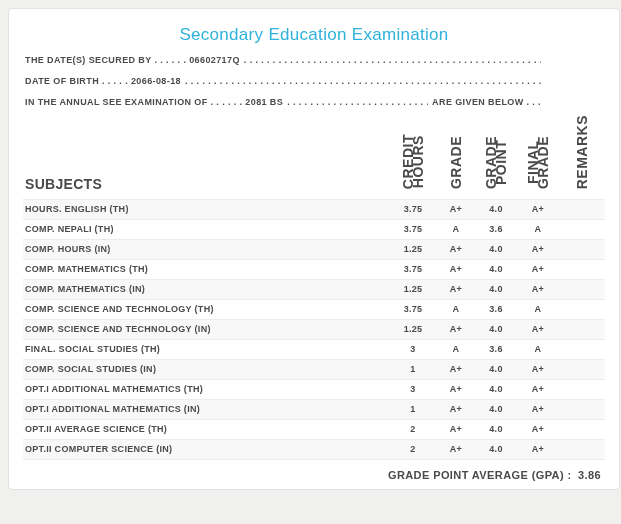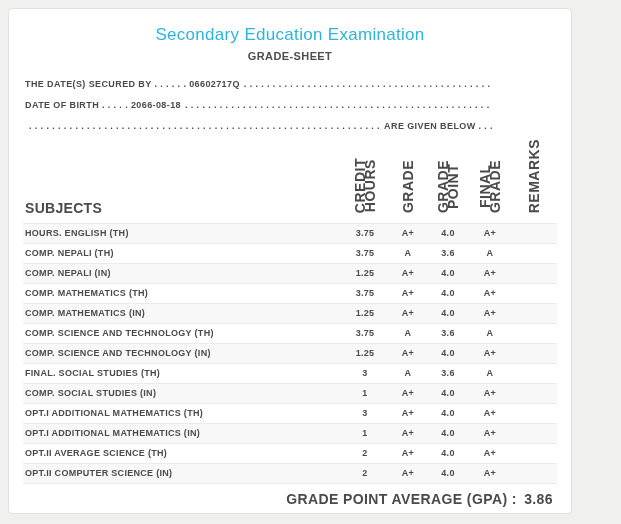--- a/index.html
+++ b/index.html
@@ -4,21 +4,21 @@
 <style>
   * { margin:0; padding:0; box-sizing:border-box; }
   html,body { width:621px; height:524px; overflow:hidden; }
   body {
     background:#f0f0ef;
     font-family:"Liberation Sans", sans-serif;
     color:#4a4a4a;
   }
   .card {
     margin:8px;
-    width:564px;
+    width:612px;
     background:#ffffff;
     border:1px solid #e2e2e2;
     border-radius:4px;
     padding:16px 14px 8px 14px;
   }
   .page-title {
     text-align:center;
     font-size:17px;
     font-weight:400;
     color:#2fb3dc;
@@ -87,46 +87,46 @@
     border-top:1px solid #ececec;
   }
   table.grades tbody tr:last-child td { border-bottom:1px solid #ececec; }
   table.grades tbody tr:nth-child(odd) { background:#f8f8f8; }
   td.sub { text-align:left; padding-left:2px; }
   td.c   { text-align:center; }
 
   .gpa-line {
     margin-top:9px;
     text-align:right;
-    font-size:14px;
+    font-size:11px;
     font-weight:bold;
     letter-spacing:0.4px;
     padding-right:4px;
     line-height:12px;
   }
   .gpa-val { margin-left:3px; }
 </style>
 </head>
 <body>
 
 <div class="card">
 
   <div class="page-title" style="color: rgb(47, 179, 220);">Secondary Education Examination</div>
-  <div class="sheet-subtitle">GRADE-SHEET</div>
 
   <div class="info">
     <div class="info-line">
       <span class="il-left">THE DATE(S) SECURED BY . . . . . . 06602717Q</span>
       <span class="il-fill">. . . . . . . . . . . . . . . . . . . . . . . . . . . . . . . . . . . . . . . . . . . . . . . . . . . . . . . . . . . . . . . . . . . . . . . . . . . . . . . .</span>
     </div>
     <div class="info-line">
       <span class="il-left">DATE OF BIRTH . . . . . 2066-08-18</span>
       <span class="il-fill">. . . . . . . . . . . . . . . . . . . . . . . . . . . . . . . . . . . . . . . . . . . . . . . . . . . . . . . . . . . . . . . . . . . . . . . . . . . . . . . .</span>
     </div>
     <div class="info-line">
+      <span class="il-left">IN THE ANNUAL SEE EXAMINATION OF . . . . . . 2081 BS</span>
       <span class="il-fill">. . . . . . . . . . . . . . . . . . . . . . . . . . . . . . . . . . . . . . . . . . . . . . . . . . . . . . . . . . . . . . . . . . . . . . . . . . . . . . . .</span>
       <span class="il-right">ARE GIVEN BELOW . . .</span>
     </div>
   </div>
 
   <table class="grades">
     <colgroup>
       <col style="width:auto">
       <col style="width:48px">
       <col style="width:38px">
@@ -158,21 +158,21 @@
       </tr>
       <tr>
         <td class="sub">COMP. NEPALI (TH)</td>
         <td class="c">3.75</td>
         <td class="c">A</td>
         <td class="c">3.6</td>
         <td class="c">A</td>
         <td class="c"></td>
       </tr>
       <tr>
-        <td class="sub">COMP. NEPALI (IN)</td>
+        <td class="sub">COMP. HOURS (IN)</td>
         <td class="c">1.25</td>
         <td class="c">A+</td>
         <td class="c">4.0</td>
         <td class="c">A+</td>
         <td class="c"></td>
       </tr>
       <tr>
         <td class="sub">COMP. MATHEMATICS (TH)</td>
         <td class="c">3.75</td>
         <td class="c">A+</td>

